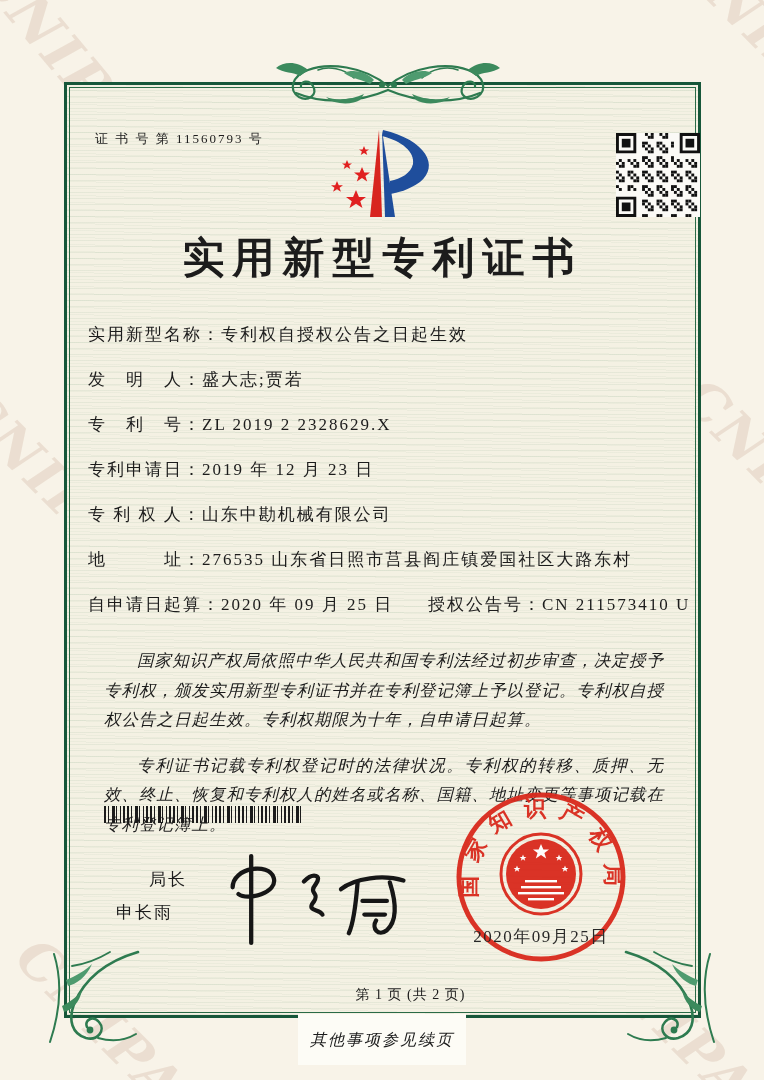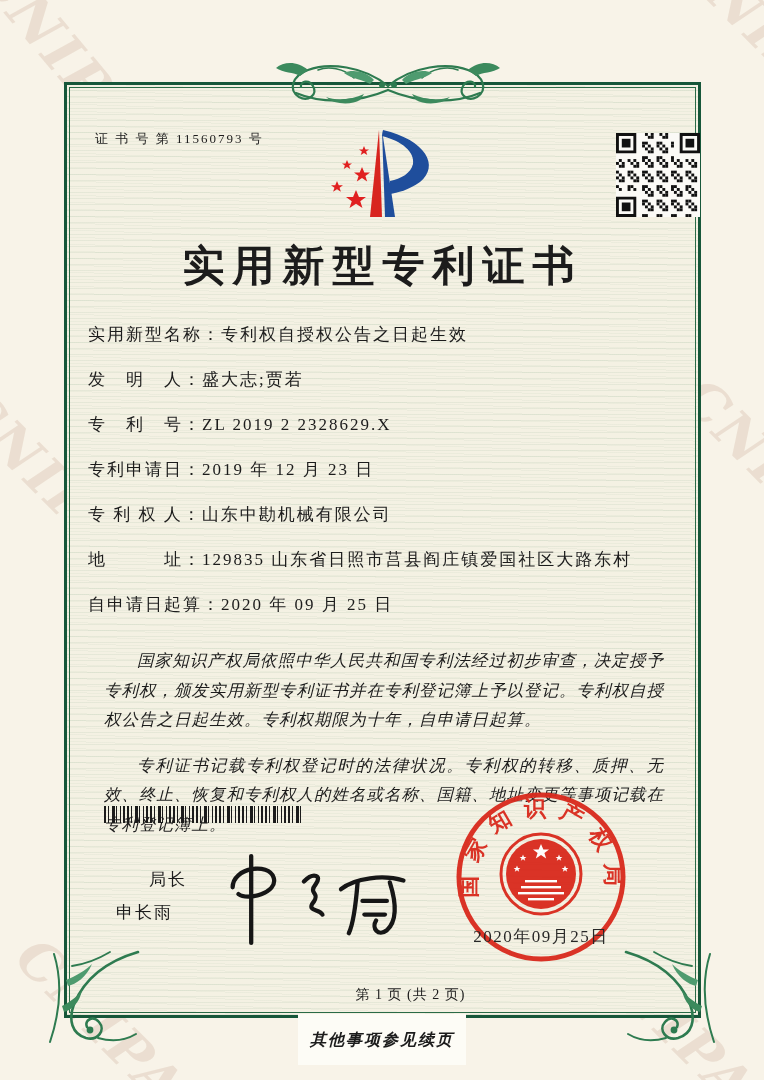--- a/index.html
+++ b/index.html
@@ -41,21 +41,21 @@
   }
 
   
   .cert-no{
     position:absolute;left:95px;top:130px;
     font-size:13px;letter-spacing:2px;
   }
   .logo{position:absolute;left:326px;top:120px;width:122px;height:108px;}
   .qr{position:absolute;left:616px;top:133px;width:84px;height:84px;background:#fbfaf6;}
   .title{
-    position:absolute;left:64px;top:238px;width:637px;
+    position:absolute;left:64px;top:230px;width:637px;
     text-align:center;font-size:42px;font-weight:700;letter-spacing:8px;
   }
 
   
   .field{
     position:absolute;left:88px;
     font-size:17px;letter-spacing:2px;white-space:nowrap;
   }
   .field .lbl{display:inline-block;}
   .field .val{display:inline-block;}
@@ -91,21 +91,21 @@
 
   
   .page-indicator{
     position:absolute;left:64px;top:986px;width:637px;text-align:center;
     font-size:14px;letter-spacing:1px;padding-left:28px;
   }
   .continuation{
     position:absolute;left:0;top:1030px;width:764px;text-align:center;
     font-size:16px;font-style:italic;letter-spacing:2px;
   }
-  .continuation span{background:#fdfcf6;padding:17px 12px;font-weight:bold;}
+  .continuation span{background:#fdfcf6;padding:17px 12px;}
 
   .ornament{position:absolute;pointer-events:none;}
 </style>
 </head>
 <body>
 
 <div class="page">
 
   <div class="wm" style="left:-50px;top:15px;font-size:56px;transform:rotate(50deg);">CNIPA</div>
   <div class="wm" style="left:655px;top:-5px;font-size:54px;">CNIPA</div>
@@ -378,24 +378,27 @@
   <div class="field" style="top:413px;">
     <span class="lbl">专　利　号：</span><span class="val">ZL 2019 2 2328629.X</span>
   </div>
   <div class="field" style="top:458px;">
     <span class="lbl">专利申请日：</span><span class="val">2019 年 12 月 23 日</span>
   </div>
   <div class="field" style="top:503px;">
     <span class="lbl">专 利 权 人：</span><span class="val">山东中勘机械有限公司</span>
   </div>
   <div class="field" style="top:548px;">
-    <span class="lbl">地　　　址：</span><span class="val">129835 山东省日照市莒县阎庄镇爱国社区大路东村</span>
+    <span class="lbl">地　　　址：</span><span class="val">276535 山东省日照市莒县阎庄镇爱国社区大路东村</span>
   </div>
   <div class="field" style="top:593px;">
     <span class="lbl">自申请日起算：</span><span class="val">2020 年 09 月 25 日</span>
+  </div>
+  <div class="field" style="top:593px;left:428px;">
+    <span class="lbl">授权公告号：</span><span class="val">CN 211573410 U</span>
   </div>
 
   <div class="law">
     <p>国家知识产权局依照中华人民共和国专利法经过初步审查，决定授予专利权，颁发实用新型专利证书并在专利登记簿上予以登记。专利权自授权公告之日起生效。专利权期限为十年，自申请日起算。</p>
     <p>专利证书记载专利权登记时的法律状况。专利权的转移、质押、无效、终止、恢复和专利权人的姓名或名称、国籍、地址变更等事项记载在专利登记簿上。</p>
   </div>
 
   <div class="barcode"></div>
 
   <div class="sig-title">局长</div>

